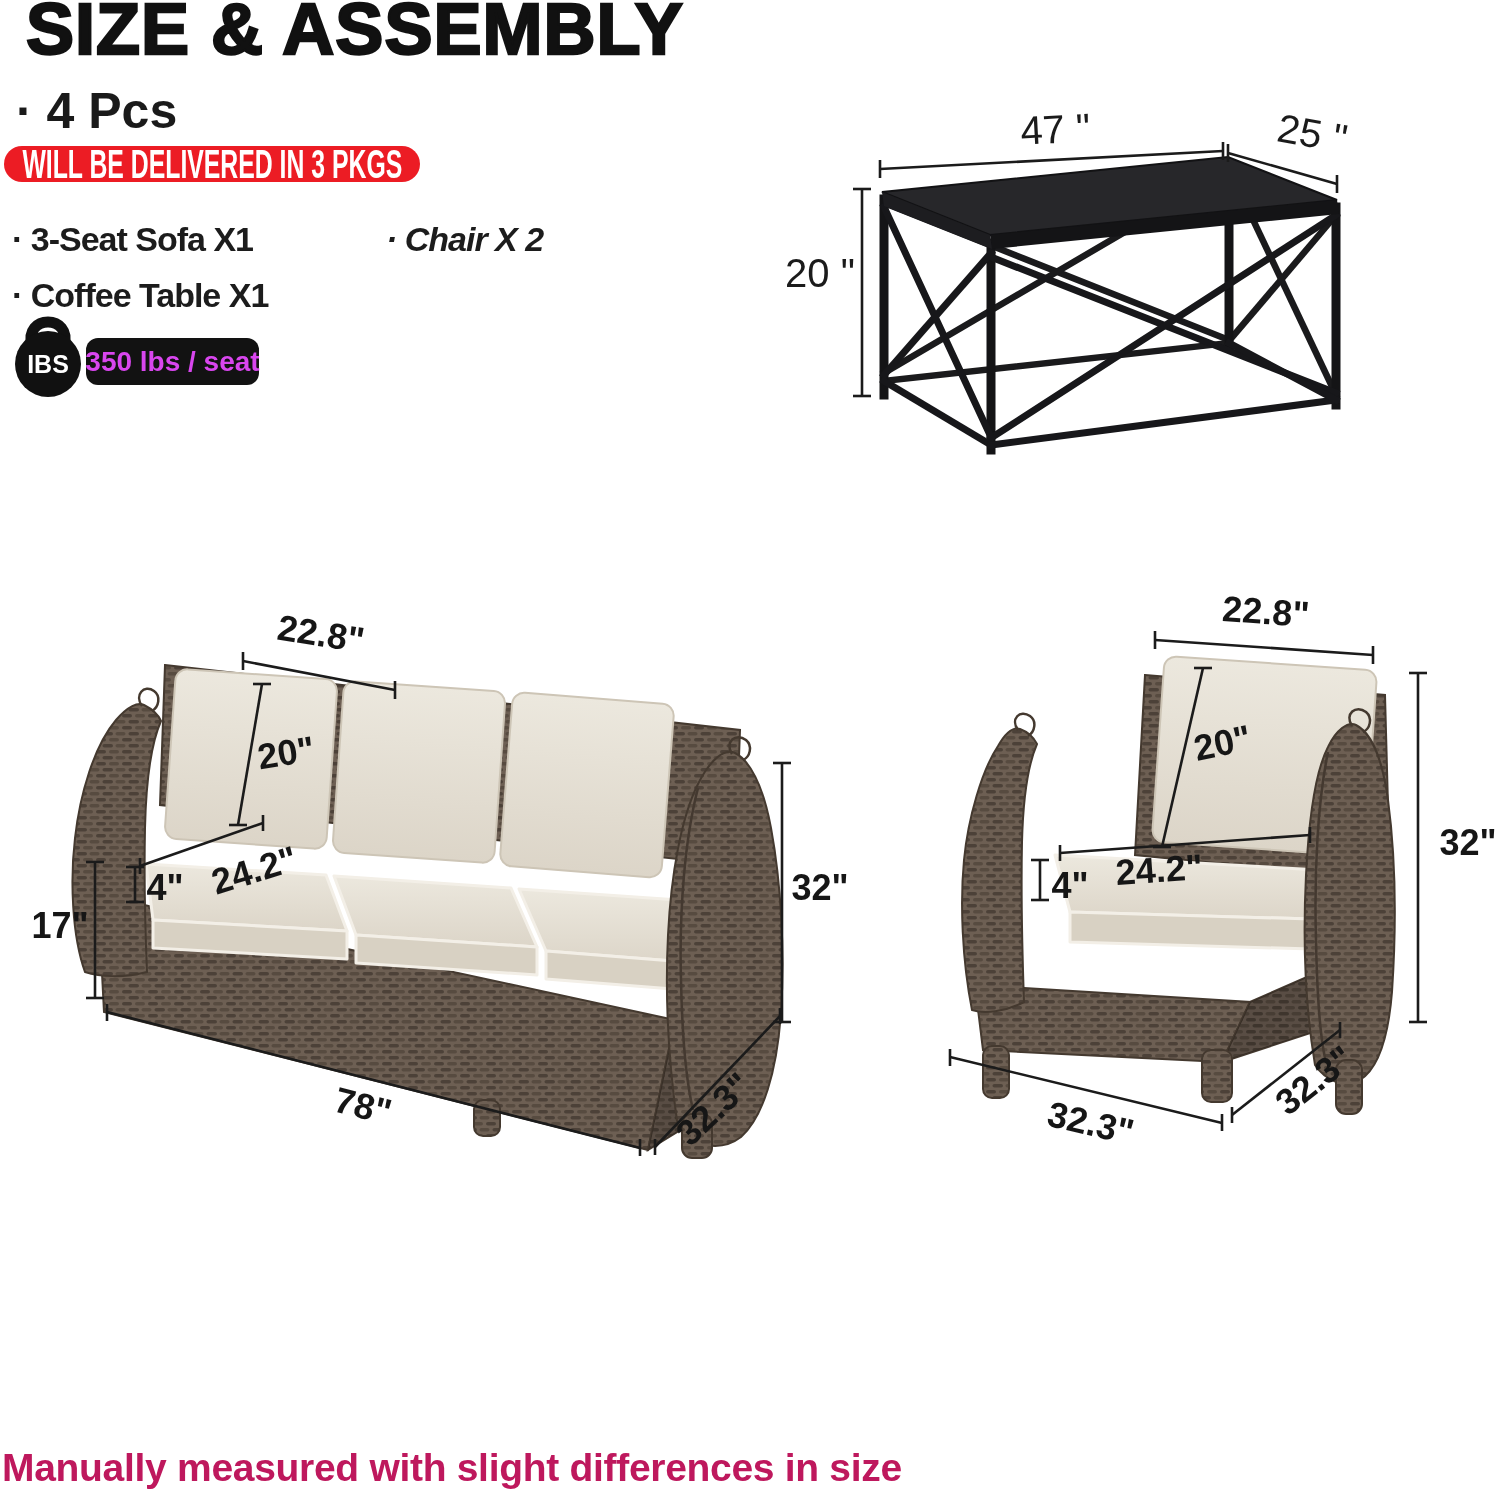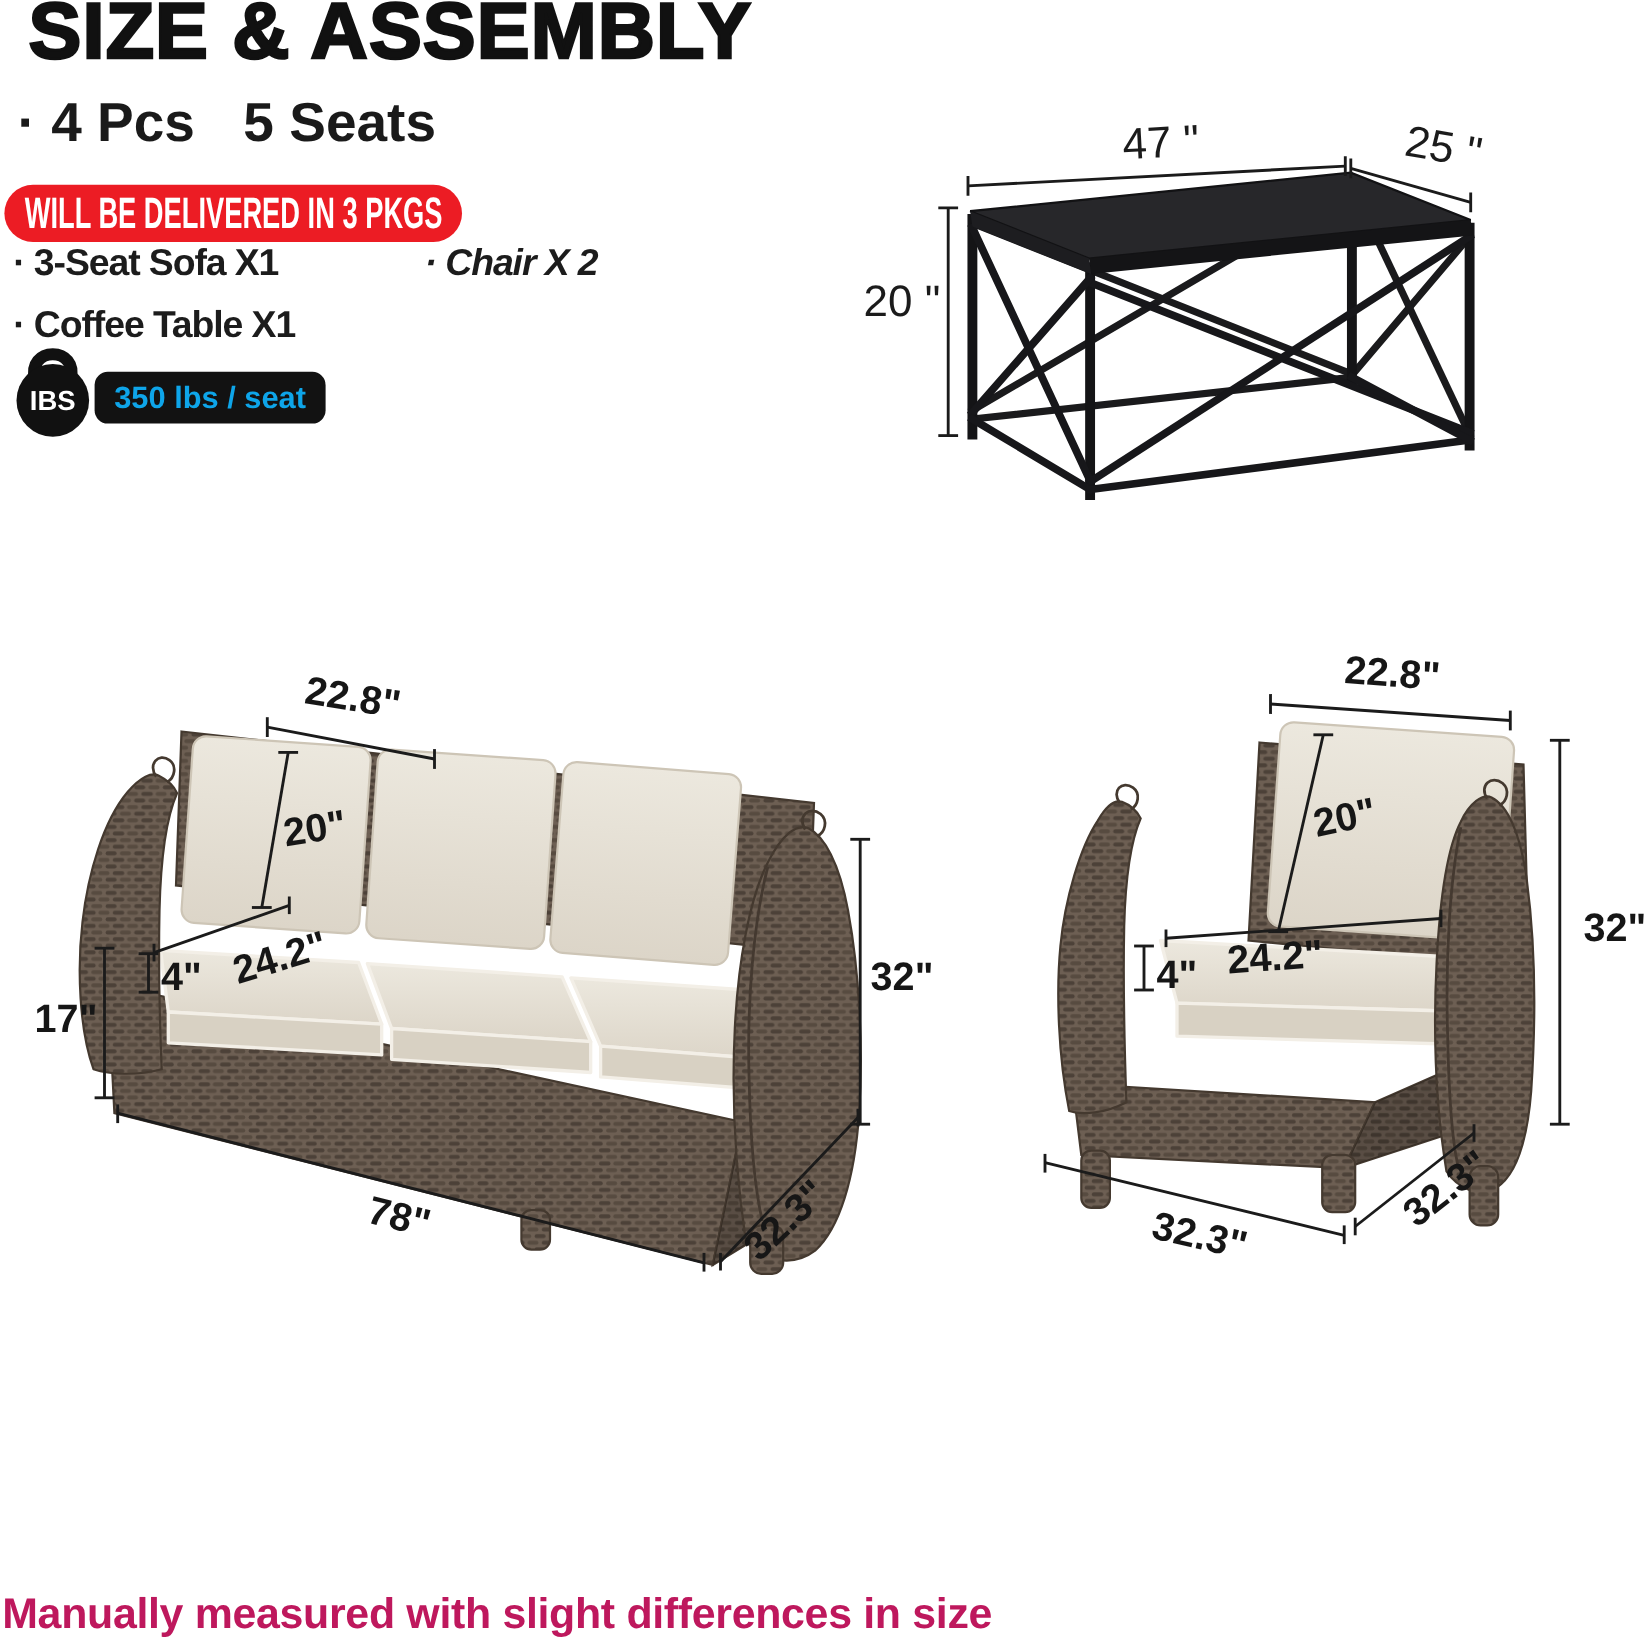--- a/index.html
+++ b/index.html
@@ -7,34 +7,34 @@
     position:relative;width:1500px;height:1494px;background:#ffffff;
     font-family:"Liberation Sans",sans-serif;overflow:hidden;
   }
   .abs{position:absolute;}
   .title{
     left:26px;top:-8px;font-size:72px;line-height:1.05;font-weight:700;
     color:#111;letter-spacing:1px;-webkit-text-stroke:2.5px #111;white-space:nowrap;
   }
   .pieces{left:16px;top:82px;display:flex;gap:44px;font-size:50px;font-weight:700;color:#1a1a1a;white-space:nowrap;}
   .banner{
-    left:4px;top:146px;width:416px;height:52px;border-radius:27px;background:#ec1c24;
-    display:flex;align-items:center;justify-content:center;overflow:hidden;margin-top:22px;
+    left:4px;top:146px;width:416px;height:36px;border-radius:27px;background:#ec1c24;
+    display:flex;align-items:center;justify-content:center;overflow:hidden;
   }
   .banner-text{
     color:#fff;font-size:40px;font-weight:700;white-space:nowrap;
     transform:scaleX(0.62);transform-origin:center;
   }
   .item{font-size:34px;font-weight:700;color:#1c1c1c;letter-spacing:-1px;white-space:nowrap;}
   .item-sofa{left:12px;top:220px;}
   .item-chair{left:386px;top:220px;font-style:italic;}
   .item-table{left:12px;top:276px;}
   .badge-pill{
-    left:86px;top:338px;width:210px;height:47px;border-radius:12px;background:#121212;
-    display:flex;align-items:center;justify-content:center;color:#0ea5e9;
+    left:86px;top:338px;width:173px;height:47px;border-radius:12px;background:#121212;
+    display:flex;align-items:center;justify-content:center;color:#d946ef;
     font-size:28px;font-weight:700;white-space:nowrap;
   }
   .footnote{
     left:2px;top:1446px;font-size:39px;font-weight:700;letter-spacing:-0.3px;
     color:#be185d;white-space:nowrap;
   }
   .dim{stroke:#1b1b1b;stroke-width:2.6;fill:none;}
   .dim-label{font-family:"Liberation Sans",sans-serif;font-size:36px;font-weight:700;fill:#161616;}
   .dim-label-lite{font-family:"Liberation Sans",sans-serif;font-size:40px;font-weight:400;fill:#1b1b1b;}
   .piping{stroke:#f3efe7;stroke-width:3;stroke-linejoin:round;}
@@ -59,21 +59,20 @@
         <stop offset="0" stop-color="#ece8de"></stop>
         <stop offset="1" stop-color="#dcd5c8"></stop>
       </linearGradient>
     </defs>
   </svg>
 
   <div class="abs title">SIZE &amp; ASSEMBLY</div>
 
   <div class="abs pieces">
     <span>· 4 Pcs</span>
-    <span>5 Seats</span>
   </div>
 
   <div class="abs banner">
     <span class="banner-text">WILL BE DELIVERED IN 3 PKGS</span>
   </div>
 
   <div class="abs item item-sofa">· 3-Seat Sofa X1</div>
   <div class="abs item item-chair">· Chair X 2</div>
   <div class="abs item item-table">· Coffee Table X1</div>
 

